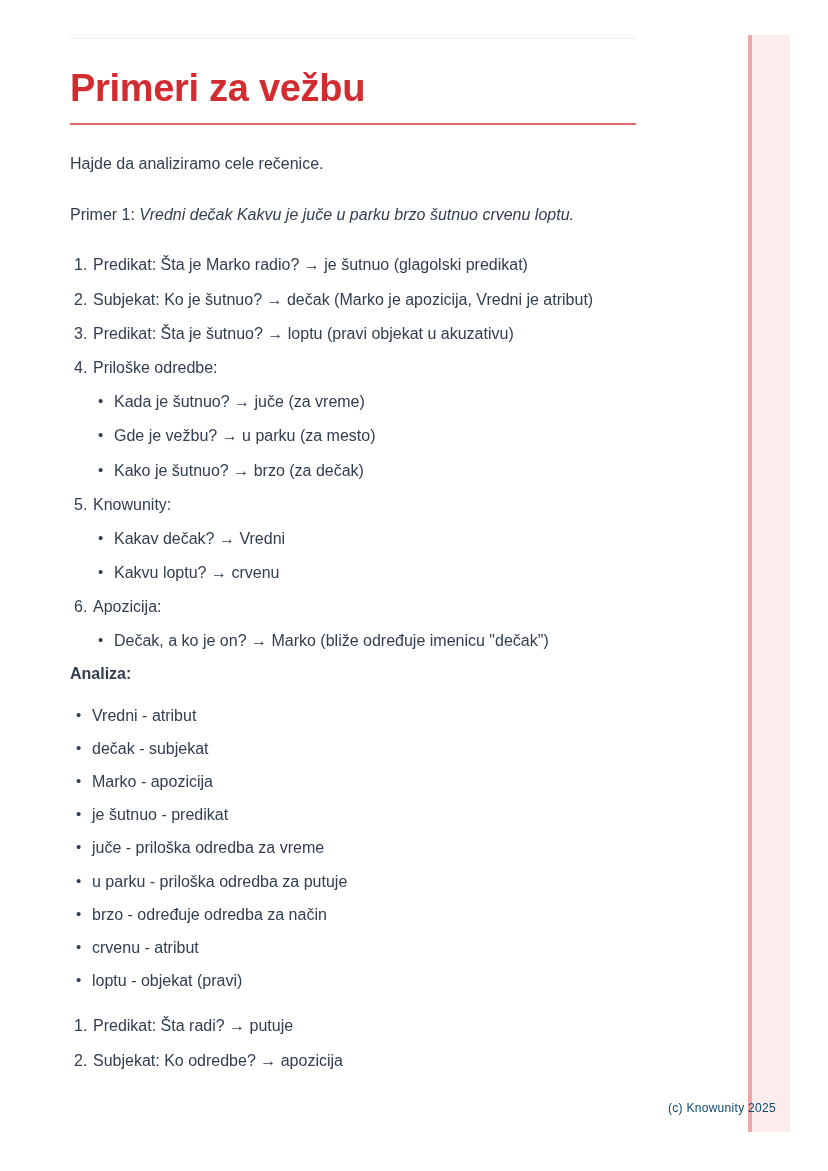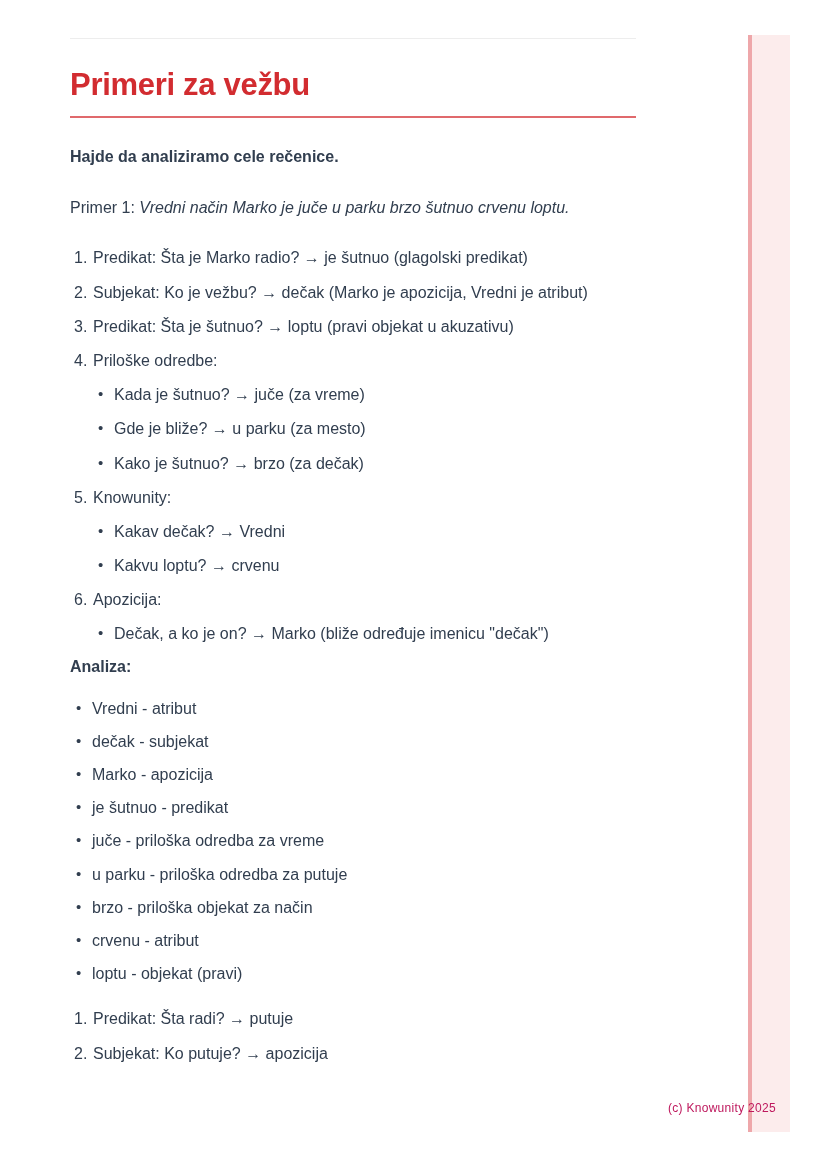--- a/index.html
+++ b/index.html
@@ -20,30 +20,30 @@
   }
   .sidebar-bar {
     position: absolute; top: 35px; right: 38px;
     width: 42px; height: 1097px;
     background: #fcecec;
     border-left: 4px solid #eea7aa;
     z-index: 1;
   }
   .watermark {
     position: absolute; top: 1101px; right: 52px;
-    font-size: 12px; color: #be185d; letter-spacing: 0.3px;
+    font-size: 12px; color: #0c4a6e; letter-spacing: 0.3px;
     z-index: 2;
   }
   .content { position: absolute; left: 70px; top: 0; width: 566px; z-index: 3; }
   h1.title {
-    margin: 67px 0 0; font-size: 31px; font-weight: 700;
+    margin: 67px 0 0; font-size: 38px; font-weight: 700;
     color: #d22c30; letter-spacing: -0.3px;
   }
   .title-rule { height: 2px; background: #e0696c; margin-top: 13px; }
-  p.intro { margin: 27px 0 0; line-height: 1.45; font-weight: bold; }
+  p.intro { margin: 27px 0 0; line-height: 1.45; }
   p.exline { margin: 26px 0 0; line-height: 1.7; }
   p.exline em { font-style: italic; }
   p.exline.justify { text-align: justify; }
   b { font-weight: 400; }
   .olist { margin-top: 25px; }
   .oli { display: flex; line-height: 1.45; margin-bottom: 11px; }
   .num { flex: none; width: 23px; padding-left: 4px; }
   .itx { flex: 1; }
   .sublist { padding-left: 28px; margin-bottom: 6px; }
   .bli { display: flex; line-height: 1.45; margin-bottom: 11px; }
@@ -61,51 +61,51 @@
   <div class="top-rule"></div>
   <div class="sidebar-bar"></div>
   <div class="watermark">(c) Knowunity 2025</div>
 
   <div class="content">
     <h1 class="title">Primeri za vežbu</h1>
     <div class="title-rule"></div>
 
     <p class="intro">Hajde da analiziramo cele rečenice.</p>
 
-    <p class="exline"><b>Primer 1:</b> <em>Vredni način Marko je juče u parku brzo šutnuo crvenu loptu.</em></p>
+    <p class="exline"><b>Primer 1:</b> <em>Vredni dečak Kakvu je juče u parku brzo šutnuo crvenu loptu.</em></p>
 
     <div class="olist">
 
       <div class="oli">
         <span class="num">1.</span>
         <span class="itx"><b>Predikat:</b> <span>Šta je Marko radio?</span> <span>→</span> <b>je šutnuo</b> <span>(glagolski predikat)</span></span>
       </div>
 
       <div class="oli">
         <span class="num">2.</span>
-        <span class="itx"><b>Subjekat:</b> <span>Ko je vežbu?</span> <span>→</span> <b>dečak</b> <span>(Marko je apozicija, Vredni je atribut)</span></span>
+        <span class="itx"><b>Subjekat:</b> <span>Ko je šutnuo?</span> <span>→</span> <b>dečak</b> <span>(Marko je apozicija, Vredni je atribut)</span></span>
       </div>
 
       <div class="oli">
         <span class="num">3.</span>
         <span class="itx"><b>Predikat:</b> <span>Šta je šutnuo?</span> <span>→</span> <b>loptu</b> <span>(pravi objekat u akuzativu)</span></span>
       </div>
 
       <div class="oli">
         <span class="num">4.</span>
         <span class="itx"><b>Priloške odredbe:</b></span>
       </div>
       <div class="sublist">
         <div class="bli">
           <span class="dot">•</span>
           <span class="itx"><span>Kada je šutnuo?</span> <span>→</span> <b>juče</b> <span>(za vreme)</span></span>
         </div>
         <div class="bli">
           <span class="dot">•</span>
-          <span class="itx"><span>Gde je bliže?</span> <span>→</span> <b>u parku</b> <span>(za mesto)</span></span>
+          <span class="itx"><span>Gde je vežbu?</span> <span>→</span> <b>u parku</b> <span>(za mesto)</span></span>
         </div>
         <div class="bli">
           <span class="dot">•</span>
           <span class="itx"><span>Kako je šutnuo?</span> <span>→</span> <b>brzo</b> <span>(za dečak)</span></span>
         </div>
       </div>
 
       <div class="oli">
         <span class="num">5.</span>
         <span class="itx"><b>Knowunity:</b></span>
@@ -155,37 +155,37 @@
       <div class="bli">
         <span class="dot">•</span>
         <span class="itx"><b>juče</b> <span>-</span> <span>priloška odredba za vreme</span></span>
       </div>
       <div class="bli">
         <span class="dot">•</span>
         <span class="itx"><b>u parku</b> <span>-</span> <span>priloška odredba za putuje</span></span>
       </div>
       <div class="bli">
         <span class="dot">•</span>
-        <span class="itx"><b>brzo</b> <span>-</span> <span>priloška objekat za način</span></span>
+        <span class="itx"><b>brzo</b> <span>-</span> <span>određuje odredba za način</span></span>
       </div>
       <div class="bli">
         <span class="dot">•</span>
         <span class="itx"><b>crvenu</b> <span>-</span> <span>atribut</span></span>
       </div>
       <div class="bli">
         <span class="dot">•</span>
         <span class="itx"><b>loptu</b> <span>-</span> <span>objekat (pravi)</span></span>
       </div>
     </div>
 
 
     <div class="olist olist2">
       <div class="oli">
         <span class="num">1.</span>
         <span class="itx"><b>Predikat:</b> <span>Šta radi?</span> <span>→</span> <b>putuje</b></span>
       </div>
       <div class="oli">
         <span class="num">2.</span>
-        <span class="itx"><b>Subjekat:</b> <span>Ko putuje?</span> <span>→</span> <b>apozicija</b></span>
+        <span class="itx"><b>Subjekat:</b> <span>Ko odredbe?</span> <span>→</span> <b>apozicija</b></span>
       </div>
     </div>
   </div>
 </div>
 
 </body></html>

